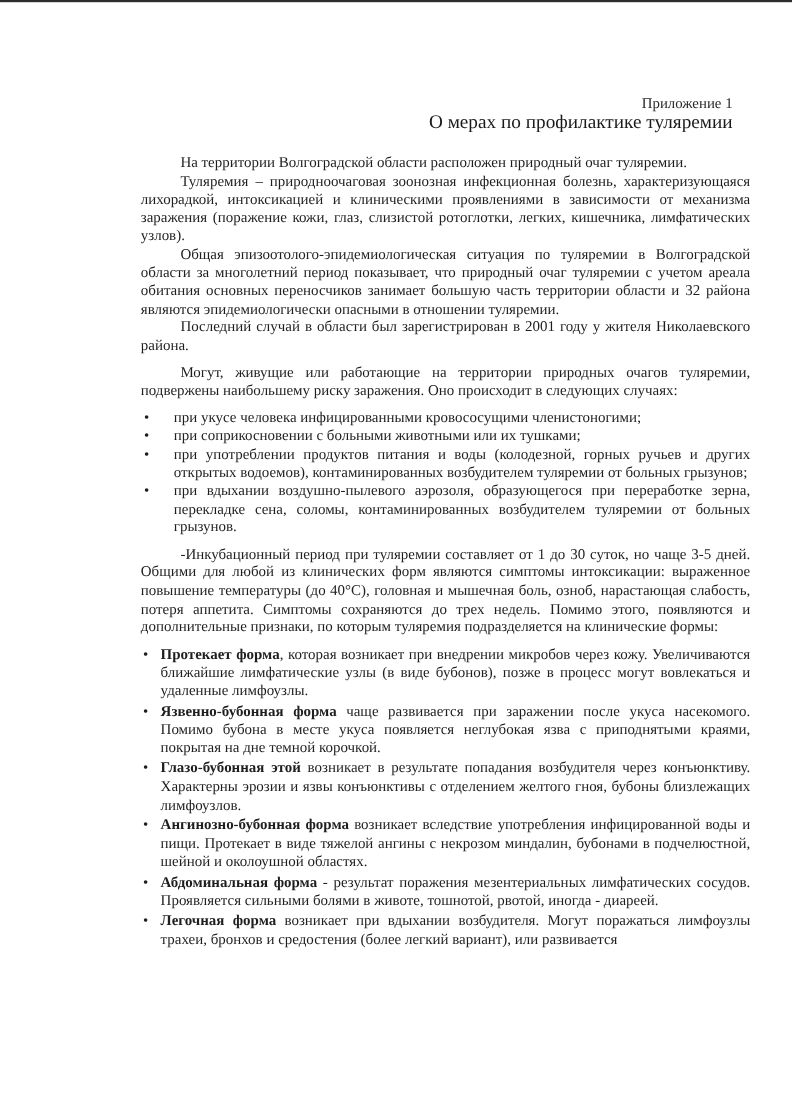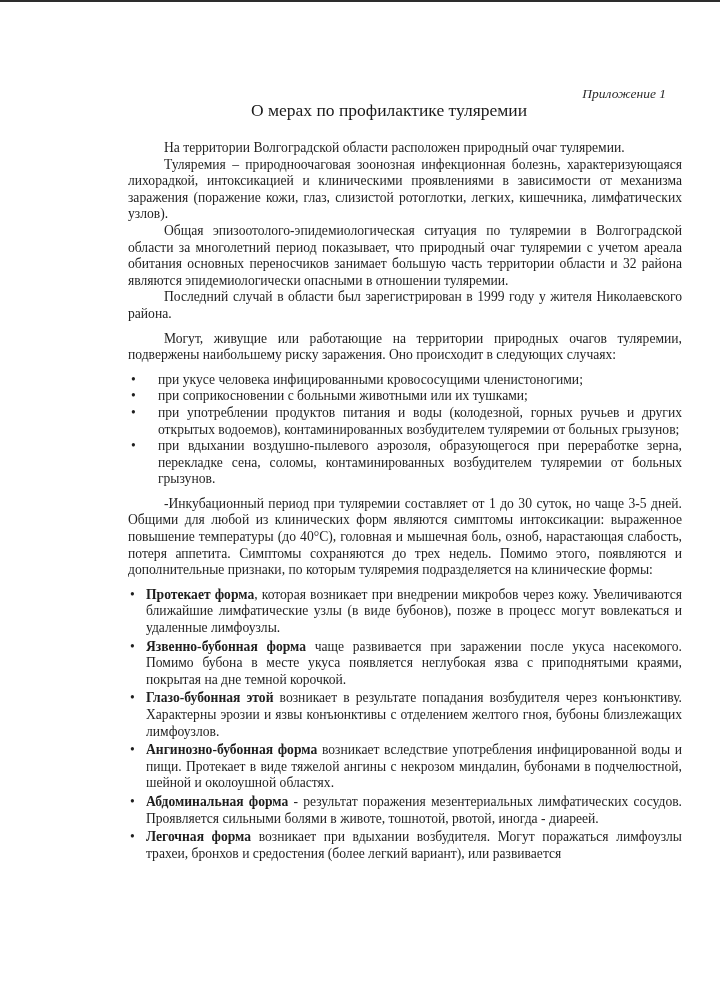--- a/index.html
+++ b/index.html
@@ -6,25 +6,25 @@
   body {
     width: 720px; height: 998px; overflow: hidden;
     background: #ffffff; position: relative;
     font-family: "Liberation Serif", "DejaVu Serif", serif;
     color: #1e1e1e;
   }
   .topbar { position: absolute; left: 0; top: 0; width: 720px; height: 2px; background: #2d2d2d; }
   .page { position: absolute; left: 112px; top: 0; width: 554px; }
   .appendix {
     position: absolute; right: 0; top: 86px;
-    font-style: italic; font-size: 13.5px; color: #2a2a2a;
+    font-size: 13.5px; color: #2a2a2a;
   }
   .title {
     position: absolute; left: 0; width: 554px; top: 100px;
-    text-align: center; font-size: 17.5px; color: #1a1a1a;
+    text-align: right; font-size: 17.5px; color: #1a1a1a;
   }
   .body { position: absolute; left: 16px; top: 140px; width: 554px; font-size: 13.6px; line-height: 16.6px; }
   p { margin: 0; text-align: justify; }
   p.ind { text-indent: 36px; }
   .gap { height: 8px; }
   ul { margin: 0; padding: 0; list-style: none; }
   ul.bul1 li { position: relative; padding-left: 30px; text-align: justify; }
   ul.bul1 li .dot { position: absolute; left: 3px; top: 0; }
   ul.bul2 { margin-left: 0px; }
   ul.bul2 li { position: relative; padding-left: 18px; text-align: justify; margin-bottom: 2px; }
@@ -37,21 +37,21 @@
 <div class="topbar"></div>
 
 <div class="page">
   <div class="appendix">Приложение 1</div>
   <div class="title">О мерах по профилактике туляремии</div>
 
   <div class="body">
     <p class="ind">На территории Волгоградской области расположен  природный очаг  туляремии.</p>
     <p class="ind">Туляремия – природноочаговая зоонозная инфекционная болезнь, характеризующаяся лихорадкой, интоксикацией и клиническими проявлениями в зависимости от механизма заражения (поражение кожи, глаз, слизистой ротоглотки, легких, кишечника, лимфатических узлов).</p>
     <p class="ind">Общая эпизоотолого-эпидемиологическая ситуация по туляремии в Волгоградской области за многолетний период показывает, что природный очаг туляремии  с учетом ареала обитания основных переносчиков занимает большую часть территории области и 32 района являются эпидемиологически опасными в отношении туляремии.</p>
-    <p class="ind">Последний случай в области был зарегистрирован в 1999 году у жителя Николаевского района.</p>
+    <p class="ind">Последний случай в области был зарегистрирован в 2001 году у жителя Николаевского района.</p>
     <div class="gap"></div>
     <p class="ind">Могут, живущие или работающие на территории природных очагов туляремии, подвержены наибольшему риску заражения. Оно происходит в следующих случаях:</p>
     <div class="gap"></div>
 
     <ul class="bul1">
       <li><span class="dot">•</span><span>при укусе человека инфицированными кровососущими членистоногими;</span></li>
       <li><span class="dot">•</span><span>при соприкосновении с больными животными или их тушками;</span></li>
       <li><span class="dot">•</span><span>при употреблении продуктов питания и воды (колодезной, горных ручьев и других открытых водоемов), контаминированных возбудителем туляремии от больных грызунов;</span></li>
       <li><span class="dot">•</span><span>при вдыхании воздушно-пылевого аэрозоля, образующегося при переработке зерна, перекладке сена, соломы, контаминированных возбудителем туляремии от больных грызунов.</span></li>
     </ul>

